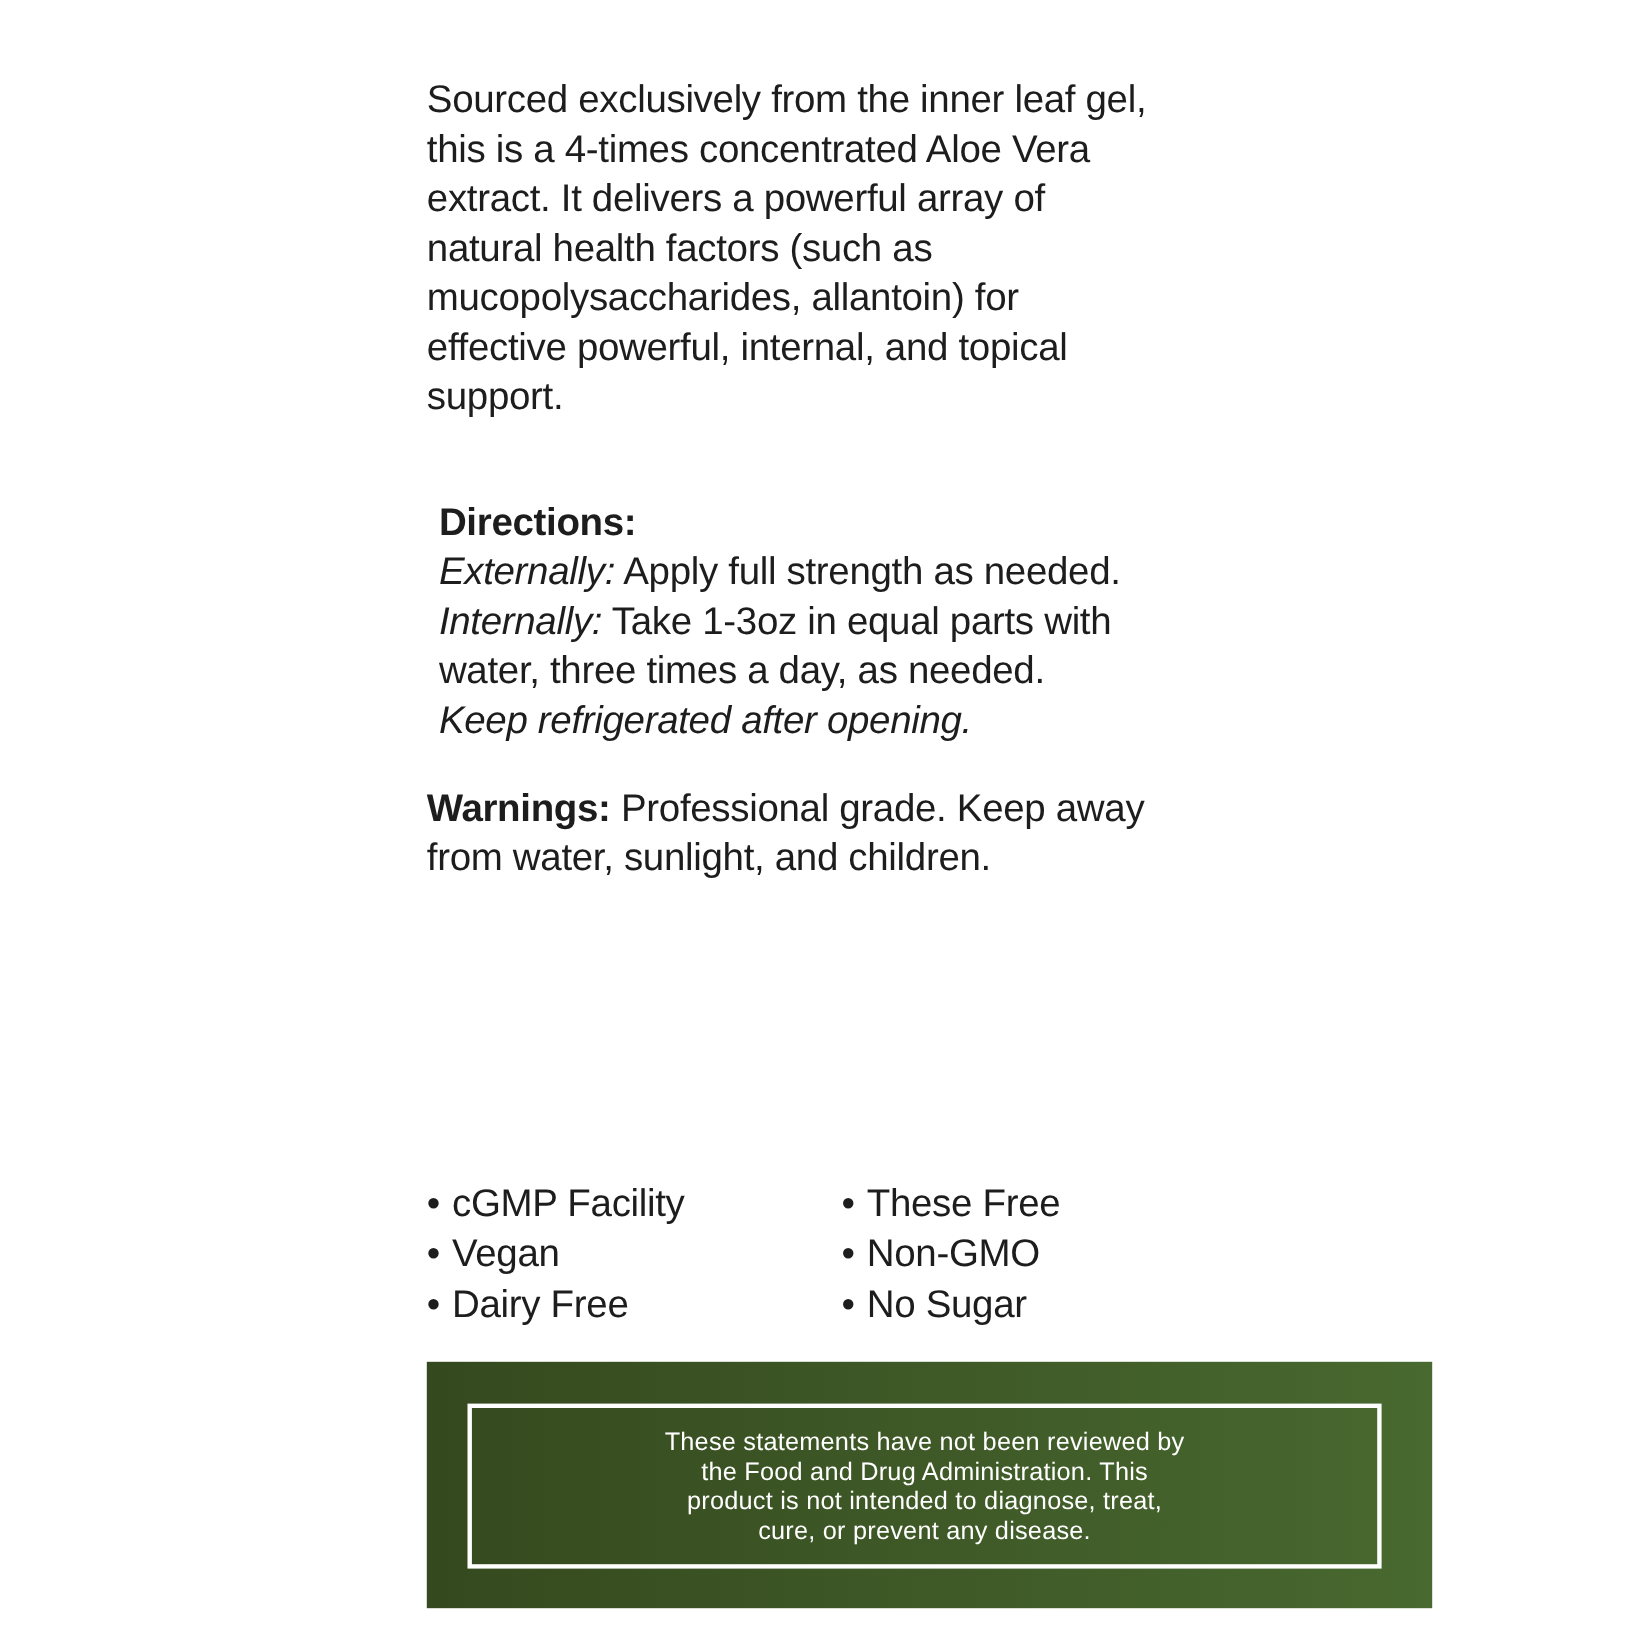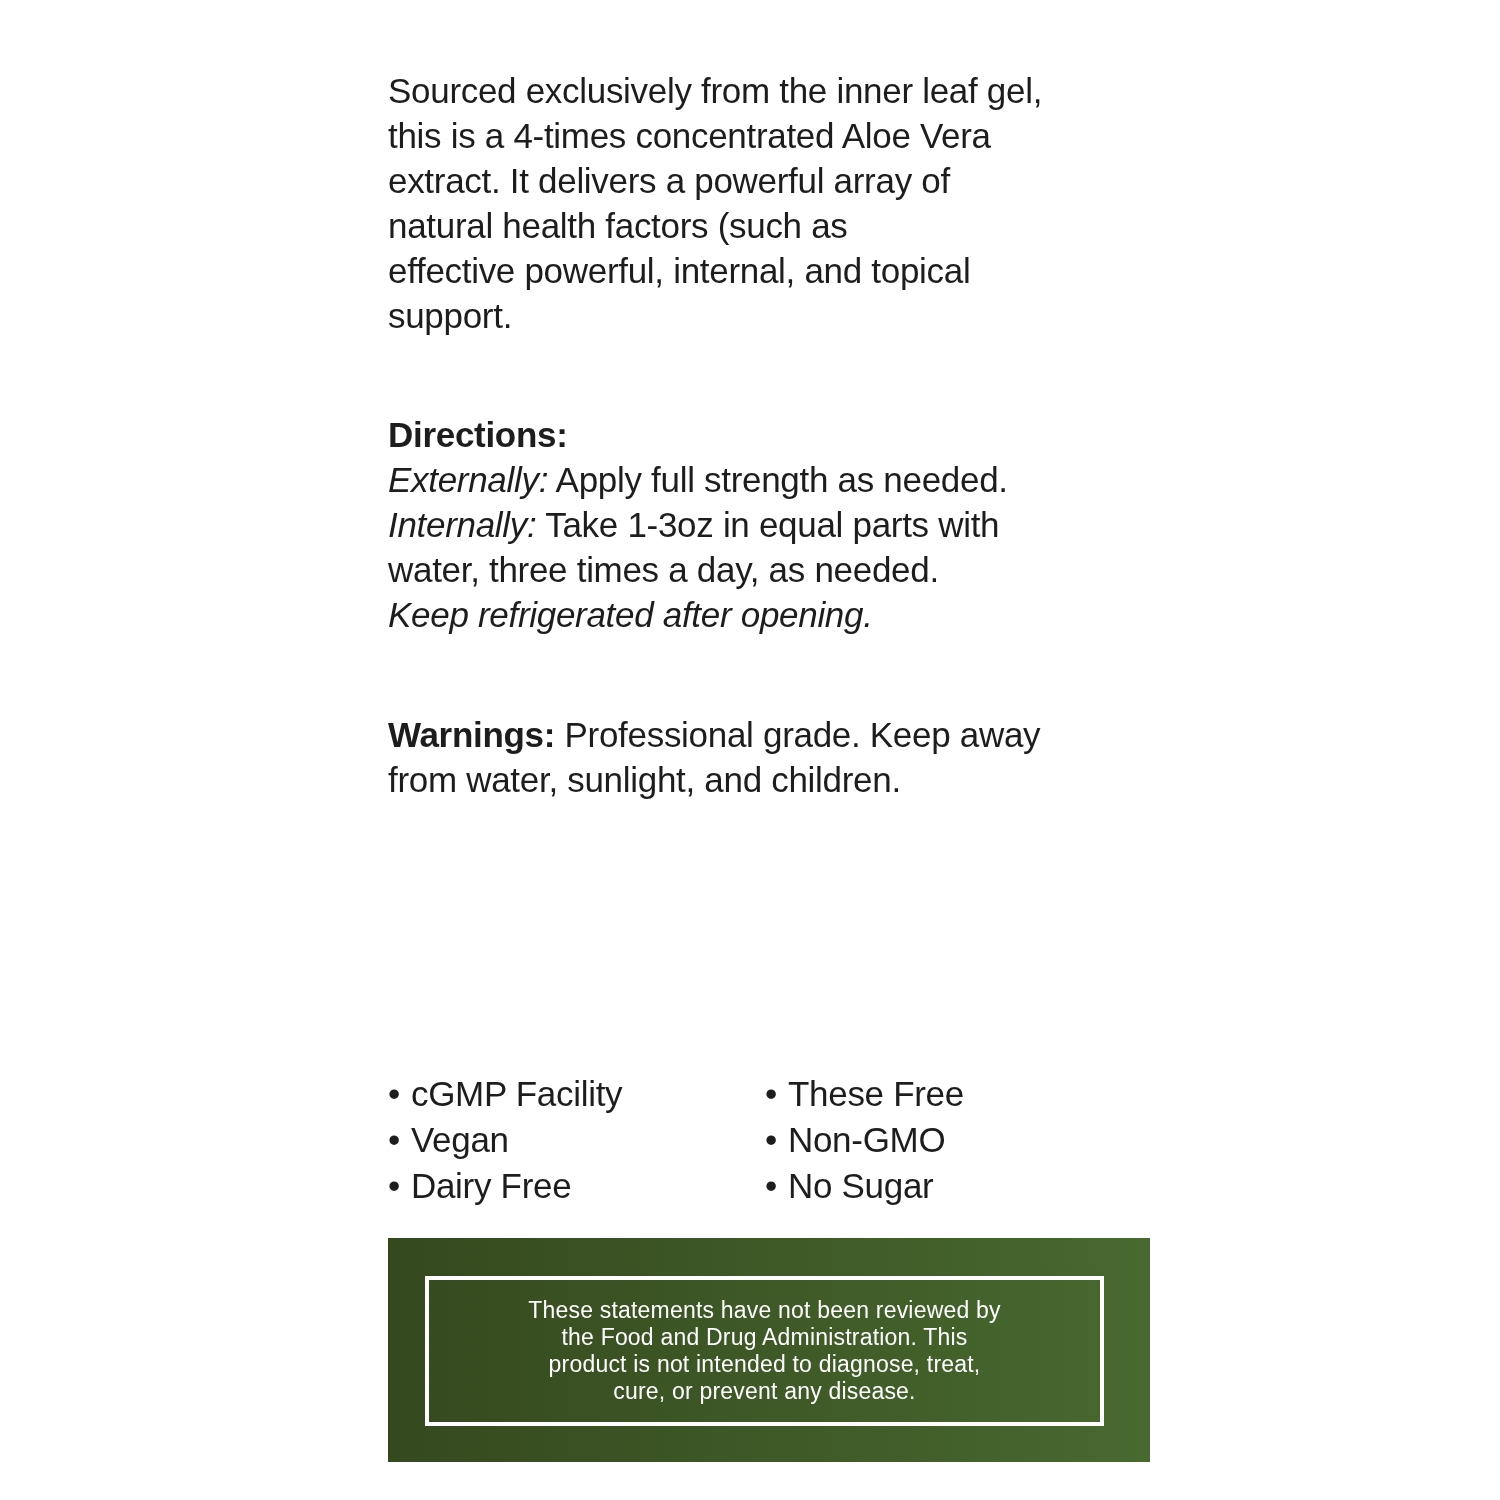--- a/index.html
+++ b/index.html
@@ -24,35 +24,35 @@
     font-size: 35px;
     line-height: 45px;
     letter-spacing: -0.3px;
     color: var(--text, #1d1d1d);
   }
   .line { white-space: nowrap; }
   .bold { font-weight: bold; }
   .italic { font-style: italic; }
 
   #intro-block { top: 68px; }
-  #directions-block { top: 412px; }
+  #directions-block { top: 452px; margin-left: 11px; }
   #warnings-block { top: 712px; }
 
   #features-block { top: 1071px; width: 762px; line-height: 46px; }
   .feature-col { position: absolute; top: 0; }
   .feature-col.left { left: 0; }
   .feature-col.right { left: 377px; }
   .feature-item { white-space: nowrap; }
   .bullet { display: inline-block; margin-right: 11px; }
 
   #disclaimer-box {
     position: absolute;
     left: 388px;
     top: 1238px;
-    width: 762px;
+    width: 914px;
     height: 224px;
     background: linear-gradient(to right,
       var(--disclaimer-gradient-left, #35491e),
       var(--disclaimer-gradient-right, #486930));
   }
   #disclaimer-inner {
     position: absolute;
     left: 37px;
     top: 38px;
     right: 46px;
@@ -73,20 +73,21 @@
 </head>
 <body>
 
 <div class="page">
 
   <div class="block" id="intro-block">
     <div class="line">Sourced exclusively from the inner leaf gel,</div>
     <div class="line">this is a 4-times concentrated Aloe Vera</div>
     <div class="line">extract. It delivers a powerful array of</div>
     <div class="line">natural health factors (such as</div>
+    <div class="line">mucopolysaccharides, allantoin) for</div>
     <div class="line">effective powerful, internal, and topical</div>
     <div class="line">support.</div>
   </div>
 
   <div class="block" id="directions-block">
     <div class="line bold">Directions:</div>
     <div class="line">
       <span class="italic">Externally:</span><span> Apply full strength as needed.</span>
     </div>
     <div class="line">

